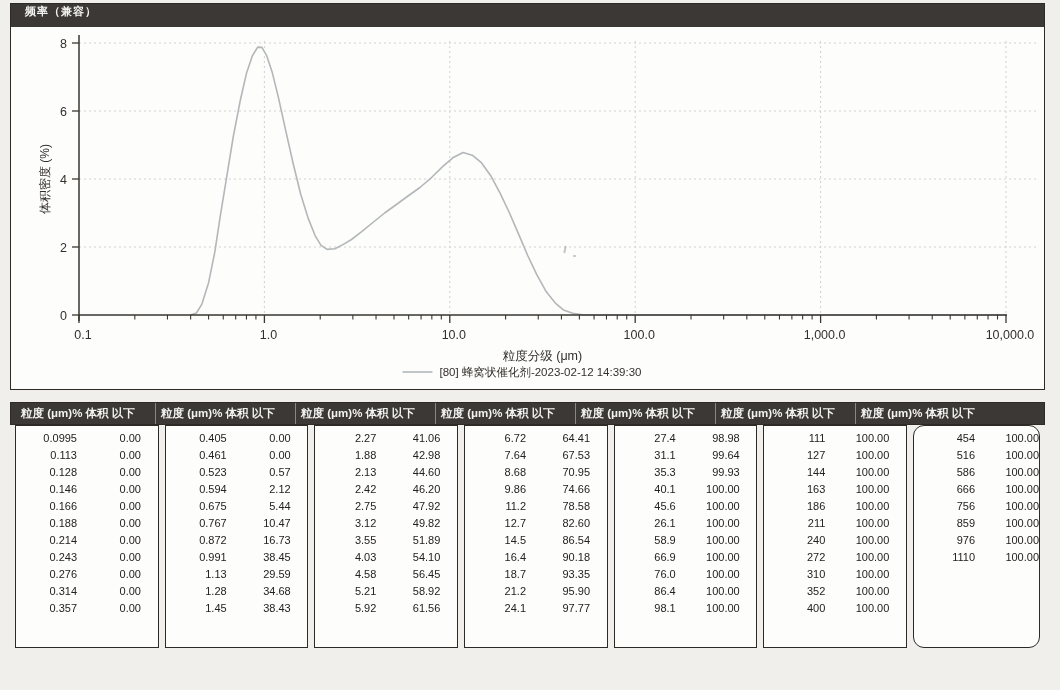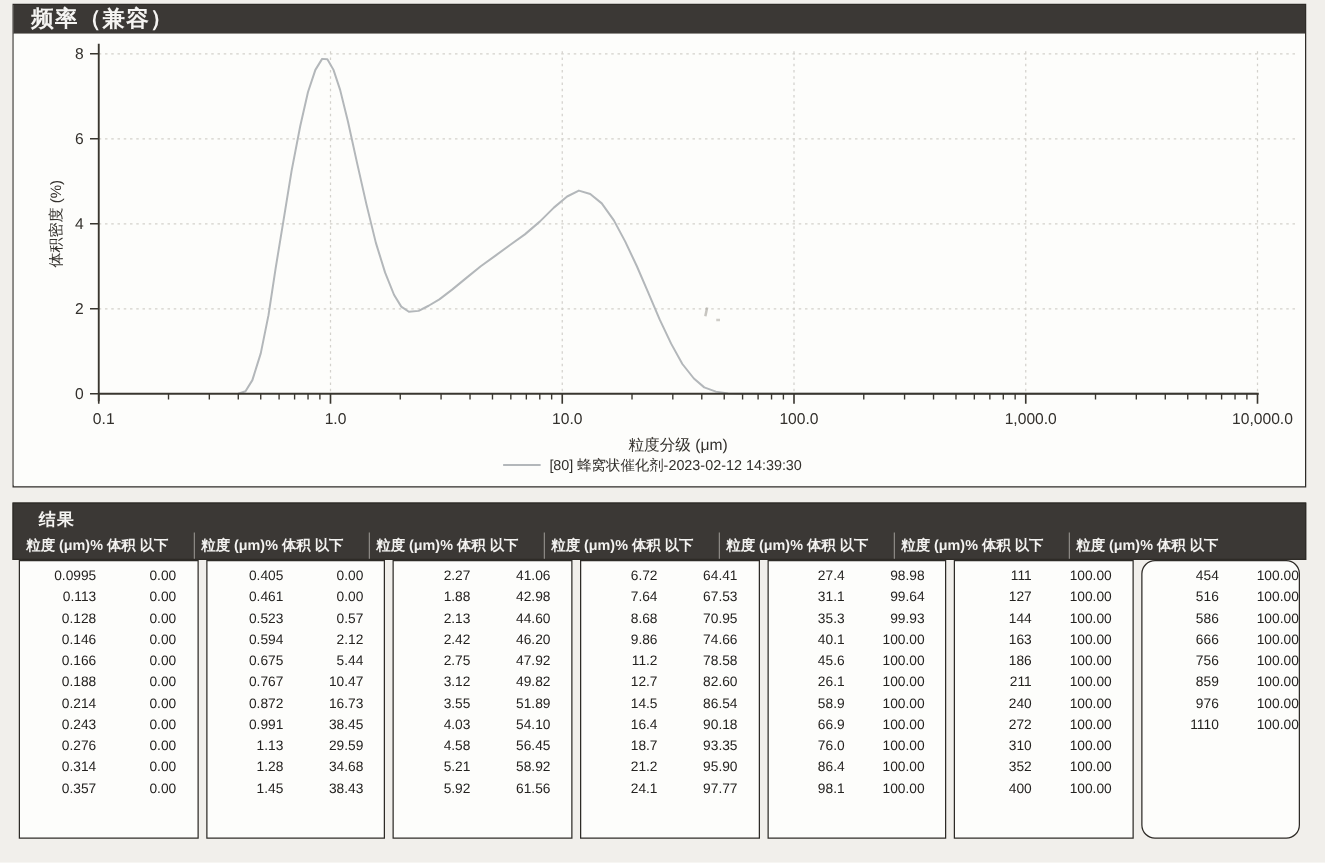--- a/index.html
+++ b/index.html
@@ -4,22 +4,22 @@
 <style>
   html,body{margin:0;padding:0;}
   body{
     width:1060px;height:690px;position:relative;overflow:hidden;
     background:#f1efeb;
     font-family:"Liberation Sans","DejaVu Sans",sans-serif;
     color:#242220;
   }
   .panel{position:absolute;box-sizing:border-box;background:#fcfcfa;border:1.5px solid #2e2b27;}
   .titlebar{
-    background:#3b3835;color:#f5f4f2;font-weight:bold;font-size:18px;
-    display:flex;align-items:flex-end;letter-spacing:1px;
+    background:#3b3835;color:#f5f4f2;font-weight:bold;font-size:11px;
+    display:flex;align-items:flex-start;letter-spacing:1px;
   }
   
   #chart-panel{left:10px;top:3px;width:1035px;height:387px;}
   #chart-panel .titlebar{height:23px;padding-left:14px;}
   #chart-body{position:relative;width:100%;height:361px;background:#fdfdfb;}
   #plot{position:absolute;left:0;top:0;}
   .speck{position:absolute;left:553px;top:219px;width:2px;height:7px;background:#9a978f;transform:rotate(12deg);opacity:.55;}
   .speck2{position:absolute;left:562px;top:228px;width:3px;height:2px;background:#b0ada6;opacity:.6;}
   
   #results-panel{left:10px;top:402px;width:1035px;height:267px;border:none;background:transparent;}
@@ -138,21 +138,20 @@
           <text x="428.5" y="349" fill="#33302c" font-size="11.5">[80] 蜂窝状催化剂-2023-02-12 14:39:30</text>
         </g>
       </svg>
     <div class="speck"></div>
     <div class="speck2"></div>
   </div>
 </section>
 
 <section id="results-panel" class="panel">
   <div id="results-head">
-    <div id="results-title">结果</div>
     <div id="results-header">
         <div class="hdr-cell">
           <div class="hdr-inner">
             <span>粒度 (μm)</span>
             <span>% 体积 以下</span>
           </div>
         </div>
         <div class="hdr-cell">
           <div class="hdr-inner">
             <span>粒度 (μm)</span>

